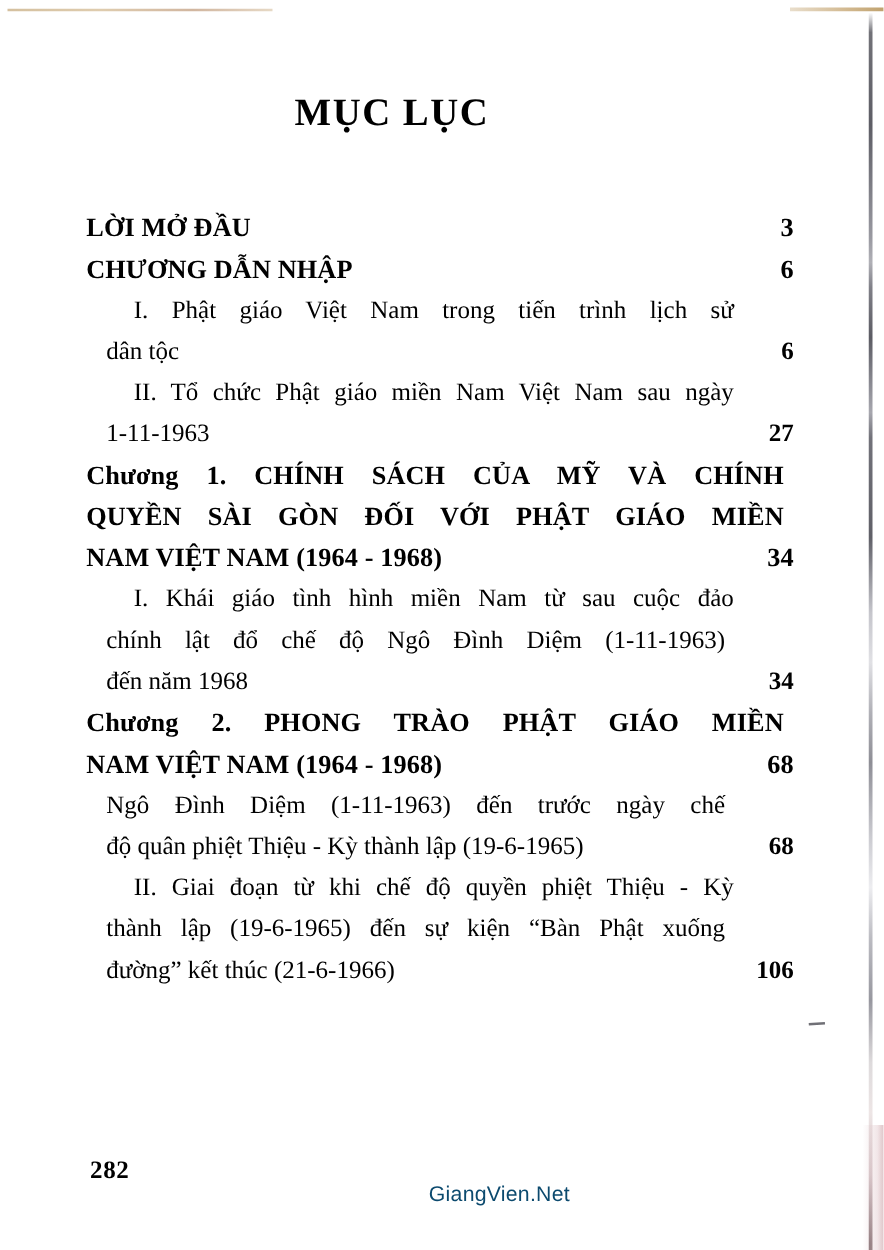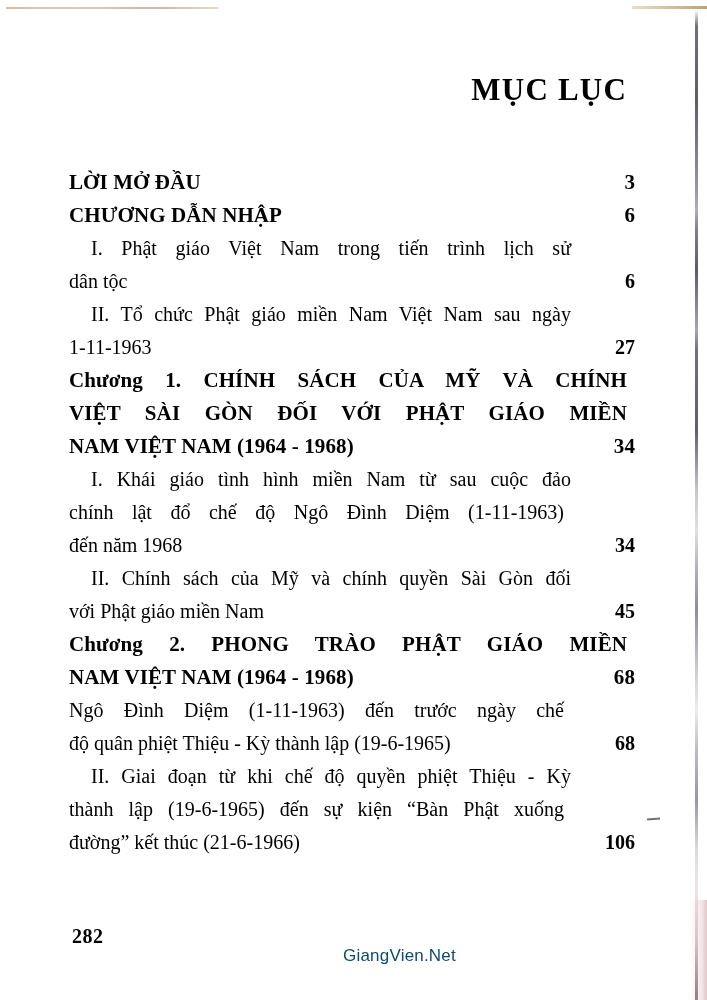--- a/index.html
+++ b/index.html
@@ -76,21 +76,21 @@
     background: #4c4c54;
     opacity: .8;
     transform: rotate(-4deg);
   }
 
   
   .toc-title {
     position: absolute;
     left: 0; top: 72px;
     width: 627px;
-    text-align: right;
+    text-align: center;
     font-size: 31px;
     font-weight: bold;
     letter-spacing: 1.2px;
     font-family: "Liberation Serif", "DejaVu Serif", serif;
   }
 
   
   .toc {
     position: absolute;
     left: 69px; top: 166px;
@@ -120,20 +120,21 @@
     text-align: justify;
     text-align-last: justify;
   }
   
   .level-1 {
     font-size: 20px;
     font-weight: normal;
   }
   .level-1 .line {
     padding-left: 0;
+    margin-left: 16px;
   }
   .level-1 .line.first {
     padding-left: 22px;
   }
   .level-1 .line.justify {
     white-space: normal;
     text-align: justify;
     text-align-last: justify;
     padding-right: 0;
   }
@@ -206,37 +207,31 @@
       </div>
       <div class="entry level-1">
         <div class="lines">
           <div class="line first justify">II. Tổ chức Phật giáo miền Nam Việt Nam sau ngày</div>
           <div class="line">1-11-1963<span class="pageno">27</span></div>
         </div>
       </div>
       <div class="entry level-0">
         <div class="lines">
           <div class="line first justify">Chương 1. CHÍNH SÁCH CỦA MỸ VÀ CHÍNH</div>
-          <div class="line justify wide">VIỆT SÀI GÒN ĐỐI VỚI PHẬT GIÁO MIỀN</div>
+          <div class="line justify wide">QUYỀN SÀI GÒN ĐỐI VỚI PHẬT GIÁO MIỀN</div>
           <div class="line">NAM VIỆT NAM (1964 - 1968)<span class="pageno">34</span></div>
         </div>
       </div>
       <div class="entry level-1">
         <div class="lines">
           <div class="line first justify">I. Khái giáo tình hình miền Nam từ sau cuộc đảo</div>
           <div class="line justify wide">chính lật đổ chế độ Ngô Đình Diệm (1-11-1963)</div>
           <div class="line">đến năm 1968<span class="pageno">34</span></div>
         </div>
       </div>
-      <div class="entry level-1">
-        <div class="lines">
-          <div class="line first justify">II. Chính sách của Mỹ và chính quyền Sài Gòn đối</div>
-          <div class="line">với Phật giáo miền Nam<span class="pageno">45</span></div>
-        </div>
-      </div>
       <div class="entry level-0">
         <div class="lines">
           <div class="line first justify">Chương 2. PHONG TRÀO PHẬT GIÁO MIỀN</div>
           <div class="line">NAM VIỆT NAM (1964 - 1968)<span class="pageno">68</span></div>
         </div>
       </div>
       <div class="entry level-1">
         <div class="lines">
           <div class="line justify wide">Ngô Đình Diệm (1-11-1963) đến trước ngày chế</div>
           <div class="line">độ quân phiệt Thiệu - Kỳ thành lập (19-6-1965)<span class="pageno">68</span></div>

